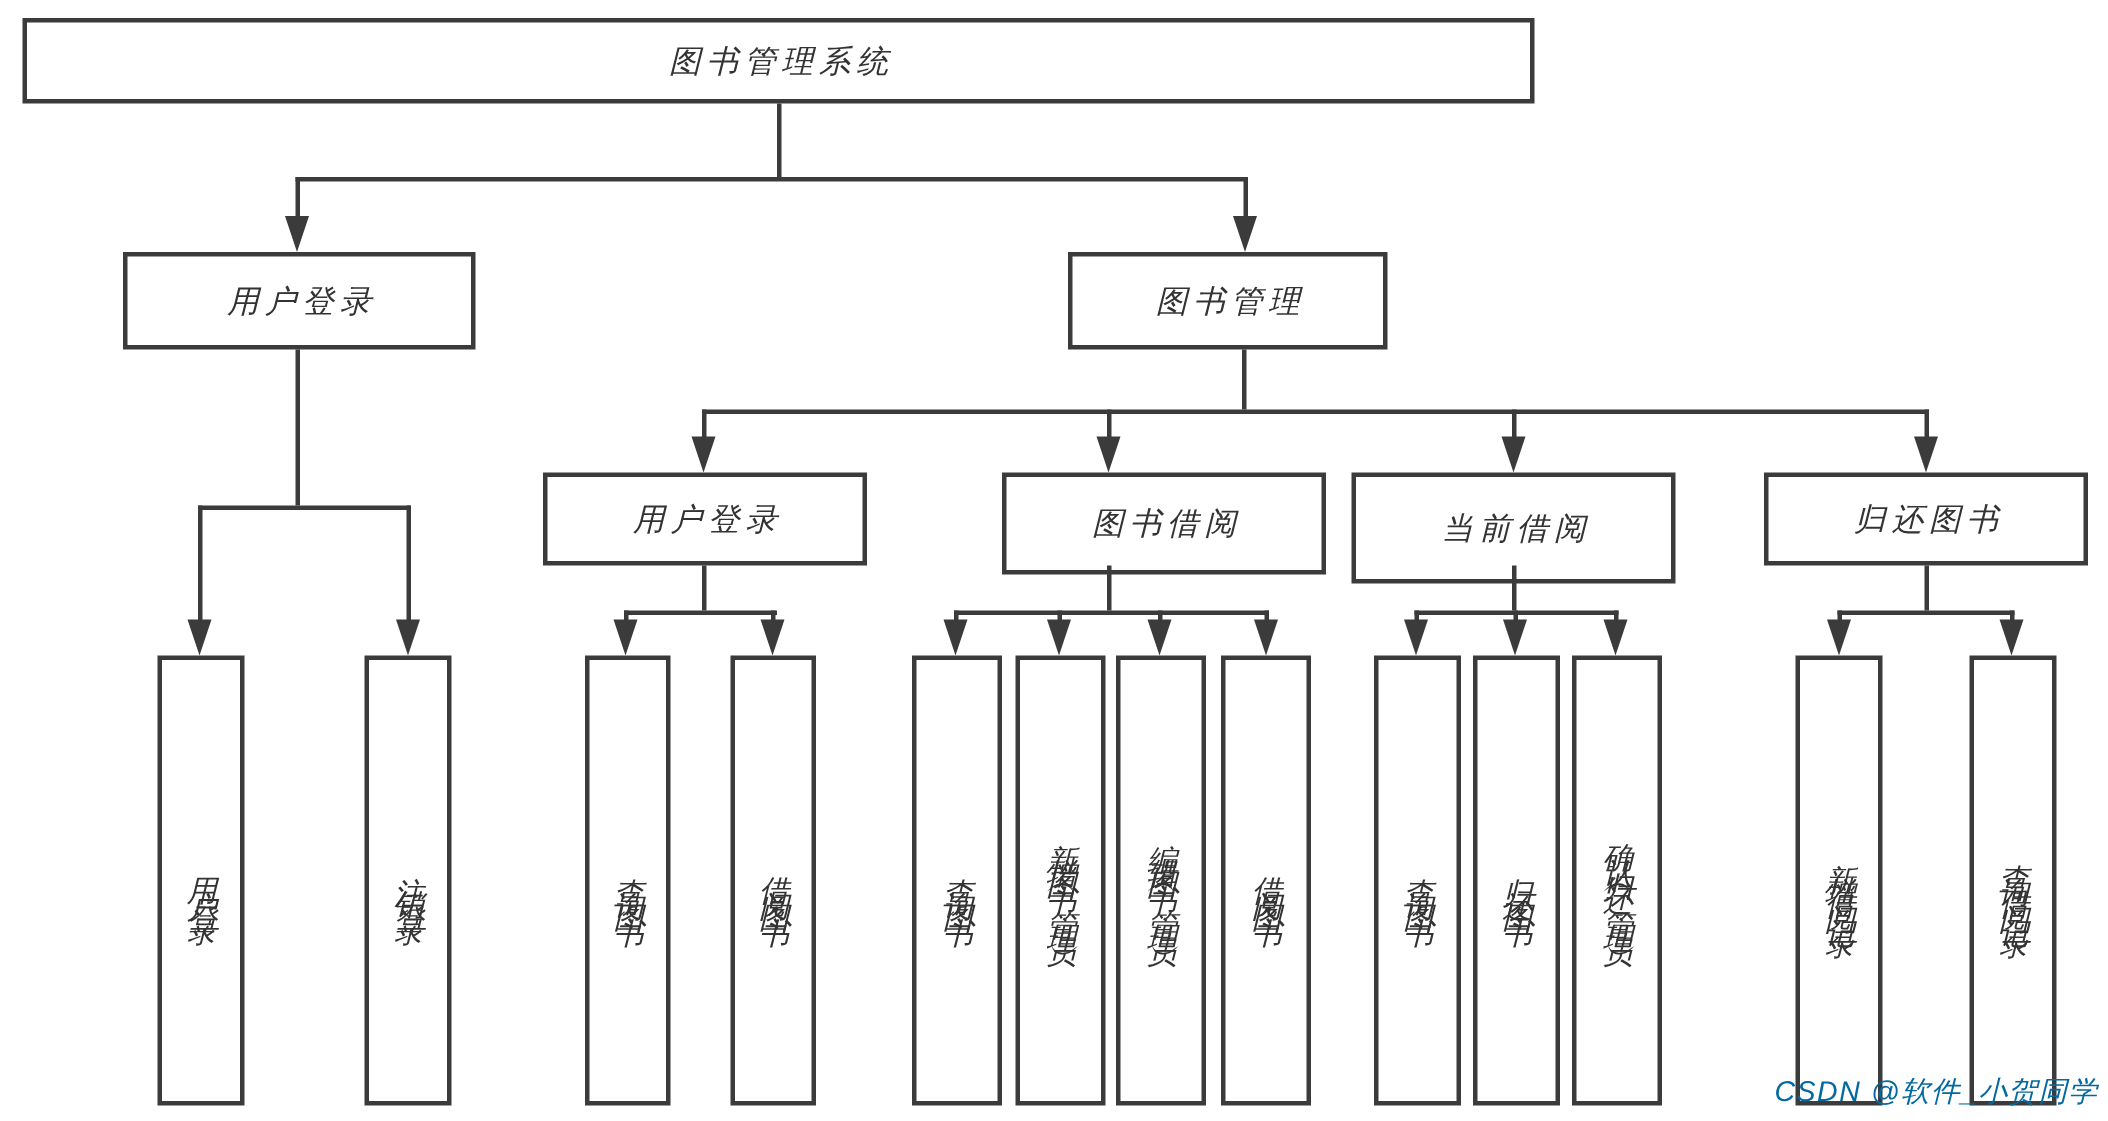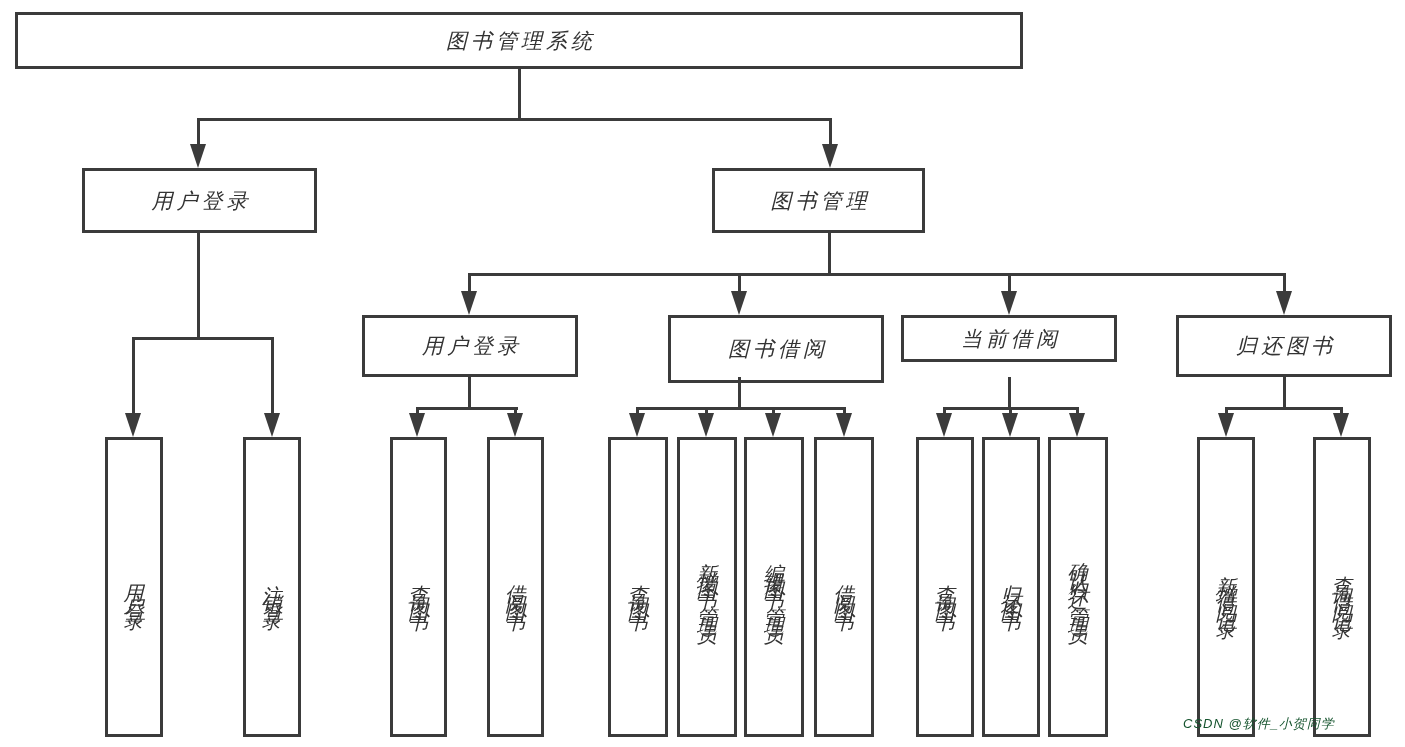--- a/index.html
+++ b/index.html
@@ -44,22 +44,22 @@
     width: 0;
     height: 0;
     border-left: 8px solid transparent;
     border-right: 8px solid transparent;
     border-top: 24px solid #3b3b3b;
   }
   .watermark {
     position: absolute;
     left: 1183px;
     top: 715px;
-    font-size: 13px;
-    color: #14532d;
+    font-size: 19px;
+    color: #0369a1;
     letter-spacing: 1px;
     white-space: nowrap;
     z-index: 10;
   }
 </style>
 </head>
 <body>
 
 <div id="canvas">
 
@@ -105,21 +105,21 @@
   <div class="arr" style="left:1001px; top:291px;"></div>
   <div class="line" style="left:1283px; top:273px; width:3px; height:20px;"></div>
   <div class="arr" style="left:1276px; top:291px;"></div>
 
   <div class="box hbox" style="left:362px; top:315px; width:216px; height:62px;">
     <span>用户登录</span>
   </div>
   <div class="box hbox" style="left:668px; top:315px; width:216px; height:68px;">
     <span>图书借阅</span>
   </div>
-  <div class="box hbox" style="left:901px; top:315px; width:216px; height:47px;">
+  <div class="box hbox" style="left:901px; top:315px; width:216px; height:74px;">
     <span>当前借阅</span>
   </div>
   <div class="box hbox" style="left:1176px; top:315px; width:216px; height:62px;">
     <span>归还图书</span>
   </div>
 
   <div class="line" style="left:468px; top:377px; width:3px; height:30px;"></div>
   <div class="line" style="left:416px; top:407px; width:102px; height:3px;"></div>
   <div class="line" style="left:416px; top:407px; width:3px; height:8px;"></div>
   <div class="arr" style="left:409px; top:413px;"></div>

